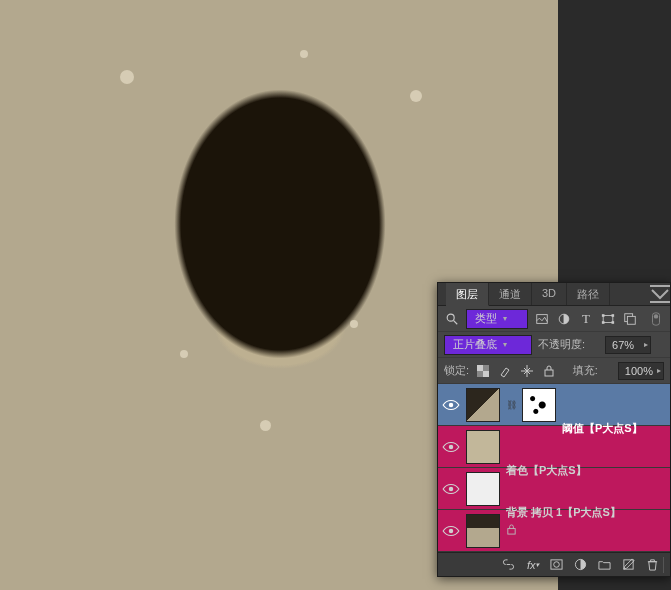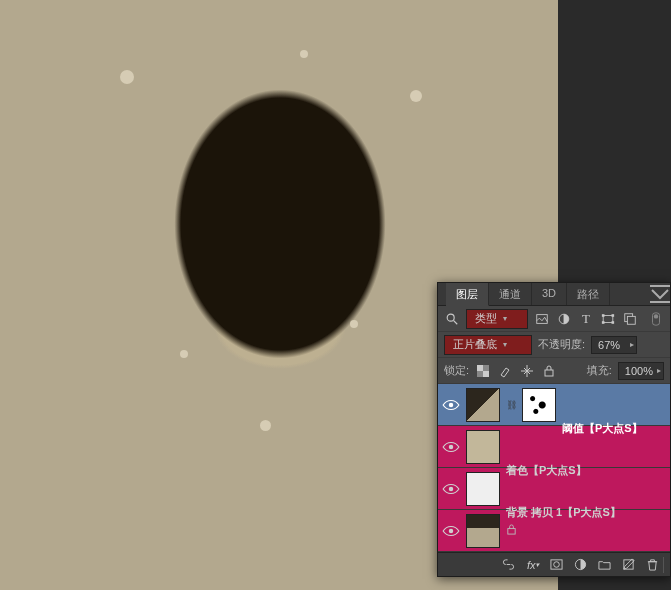--- a/index.html
+++ b/index.html
@@ -85,42 +85,42 @@
   .row {
     display: flex;
     align-items: center;
     height: 26px;
     padding: 0 6px;
     gap: 6px;
     border-bottom: 1px solid #3a3a3a;
   }
 
   .dropdown {
-    background: #7f1d1d;
+    background: #6d28d9;
     border: 1px solid #222;
     height: 20px;
     display: inline-flex; align-items: center;
     padding: 0 4px 0 8px;
     gap: 6px;
     min-width: 62px;
   }
   .dropdown .chev { font-size: 8px; color: #aaa; }
   .mini-icon {
     width: 16px; height: 16px;
     display: inline-flex; align-items: center; justify-content: center;
     color: #c8c8c8;
     font-size: 12px;
   }
   .mini-icon svg { width: 14px; height: 14px; }
 
   .label-sm { color: #bcbcbc; font-size: 11px; }
   .value-field {
     background: #333; border: 1px solid #222;
     height: 18px; display: inline-flex; align-items: center;
-    padding: 0 2px 0 6px; gap: 4px; min-width: 46px;
+    padding: 0 2px 0 6px; gap: 4px; min-width: 46px; margin-left: 14px;
   }
   .value-field .chev { font-size: 8px; color:#aaa; margin-left:auto; }
 
   
   .layers { max-height: 175px; overflow: hidden; }
   .layer {
     display: flex; align-items: center;
     height: 42px;
     padding: 0 4px;
     gap: 6px;

